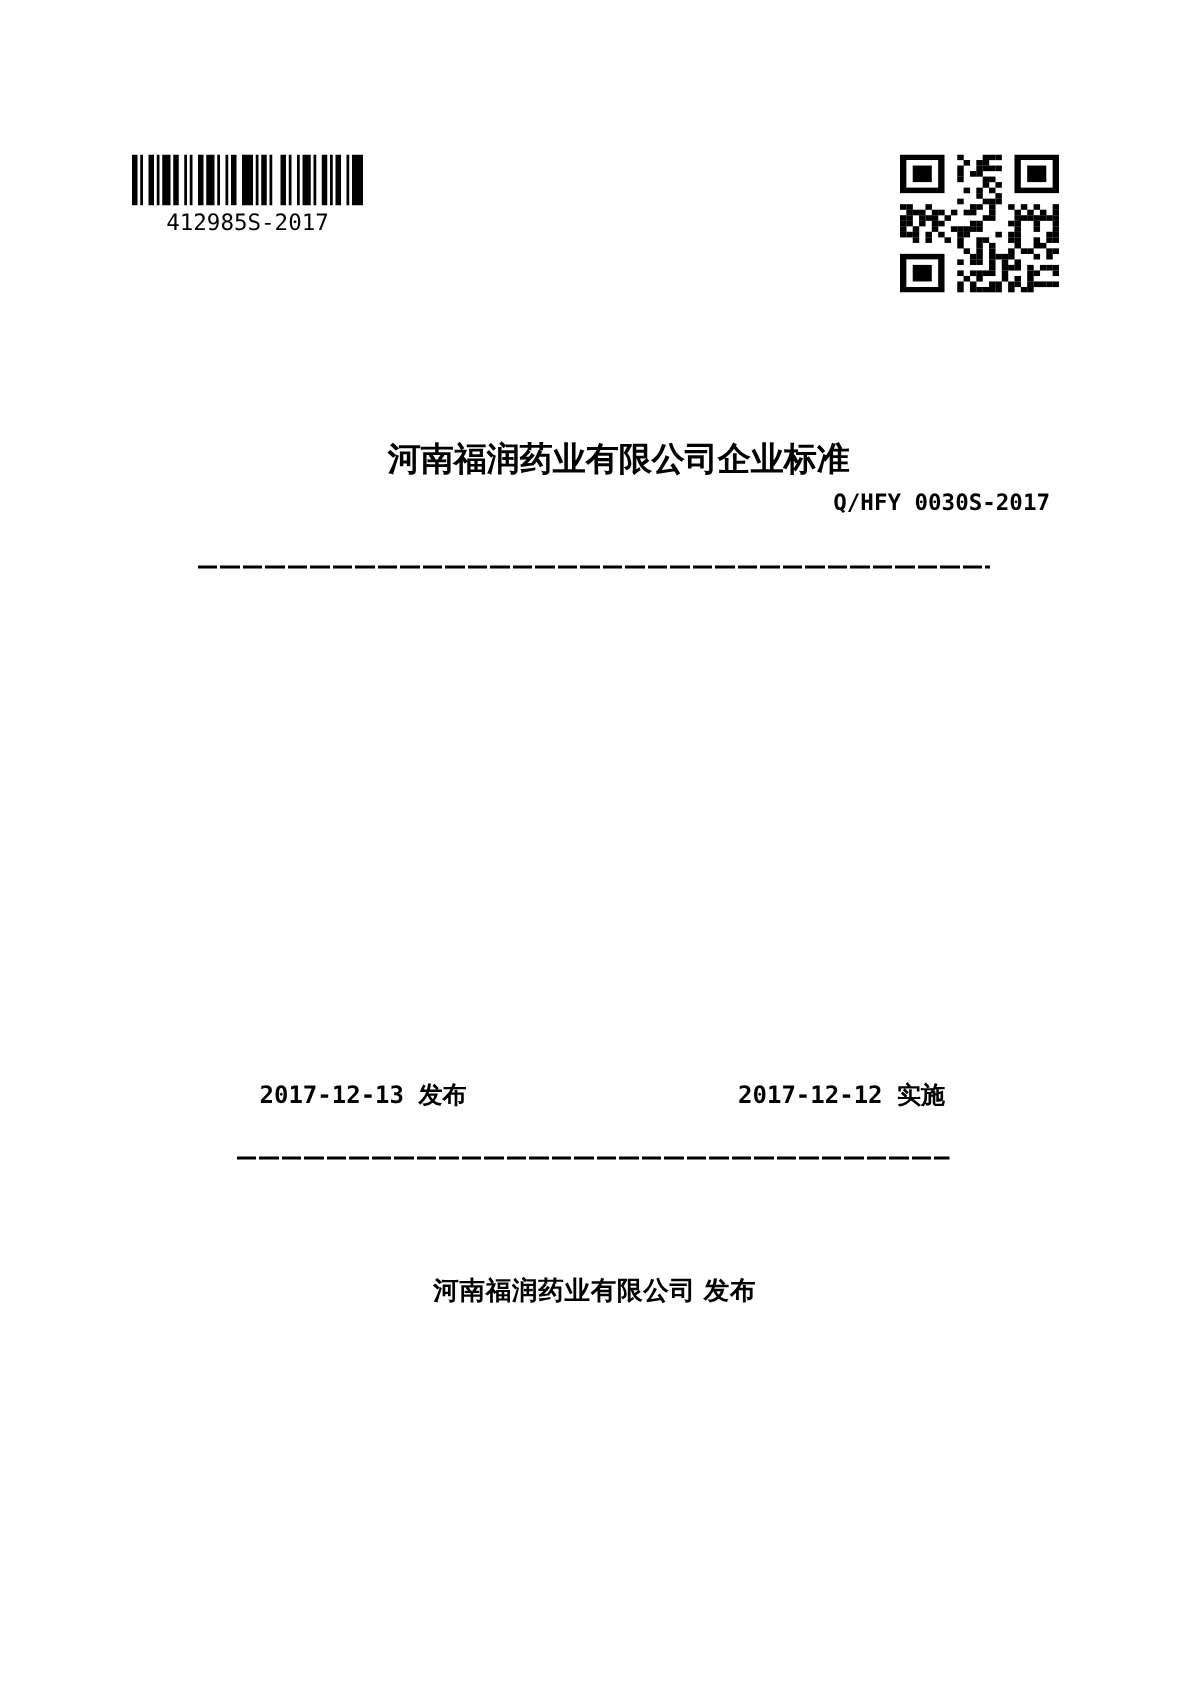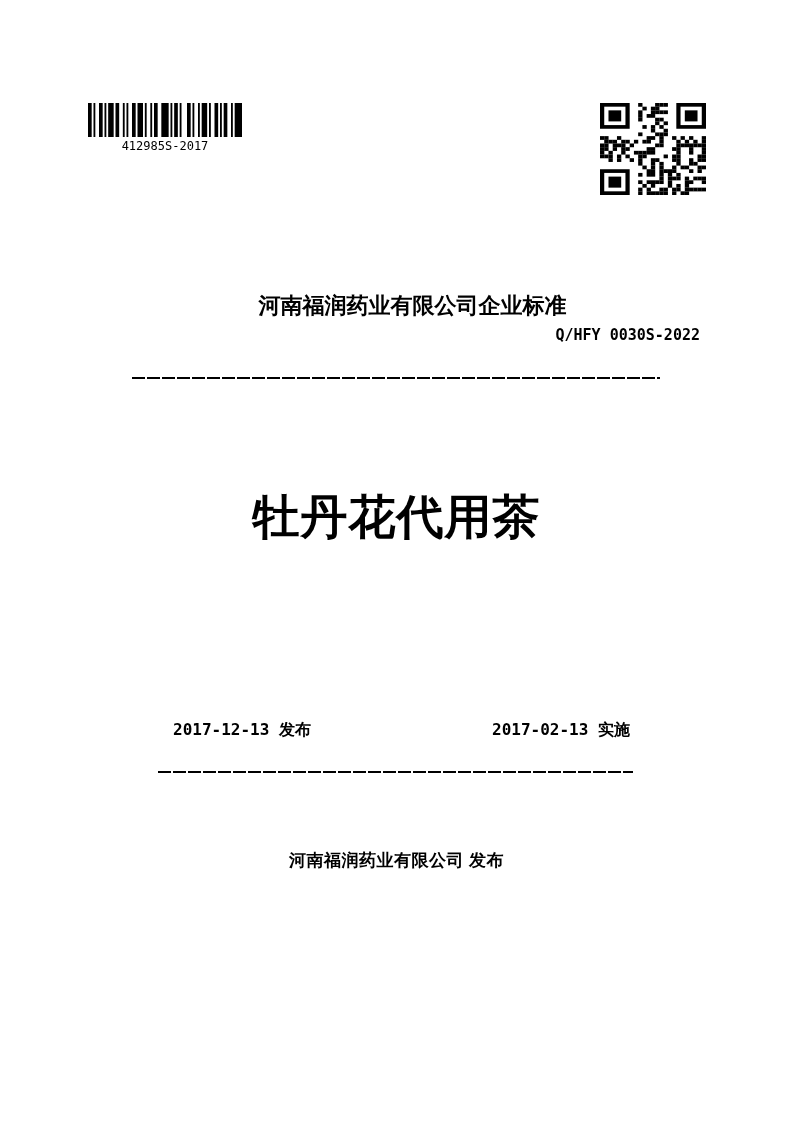--- a/index.html
+++ b/index.html
@@ -22,21 +22,21 @@
     position: absolute;
     left: 88px;
     top: 103px;
     width: 154px;
     text-align: center;
   }
   .barcode-block svg { display: block; }
   .barcode-label {
     margin-top: 2px;
     font-family: "DejaVu Sans Mono", "Liberation Mono", monospace;
-    font-size: 12px;
+    font-size: 15px;
     letter-spacing: 0px;
     color: #000;
     white-space: nowrap;
   }
 
   
   .qr-block {
     position: absolute;
     left: 600px;
     top: 103px;
@@ -356,28 +356,27 @@
         <rect x="19" y="1" width="5" height="5" fill="#fff"></rect>
         <rect x="20" y="2" width="3" height="3" fill="#000000"></rect>
         <rect x="0" y="18" width="7" height="7" fill="#000000"></rect>
         <rect x="1" y="19" width="5" height="5" fill="#fff"></rect>
         <rect x="2" y="20" width="3" height="3" fill="#000000"></rect>
       </svg>
   </div>
 
   <div class="org-standard-title">河南福润药业有限公司企业标准</div>
 
-  <div class="standard-number">Q/HFY 0030S-2022</div>
+  <div class="standard-number">Q/HFY 0030S-2017</div>
 
   <div class="divider divider-top"></div>
 
-  <div class="document-title">牡丹花代用茶</div>
 
   <div class="dates-row">
     <span class="date-text">2017-12-13 发布</span>
-    <span class="date-text">2017-02-13 实施</span>
+    <span class="date-text">2017-12-12 实施</span>
   </div>
 
   <div class="divider divider-bottom"></div>
 
   <div class="publisher-line">河南福润药业有限公司 发布</div>
 
 </div>
 
 </body></html>

